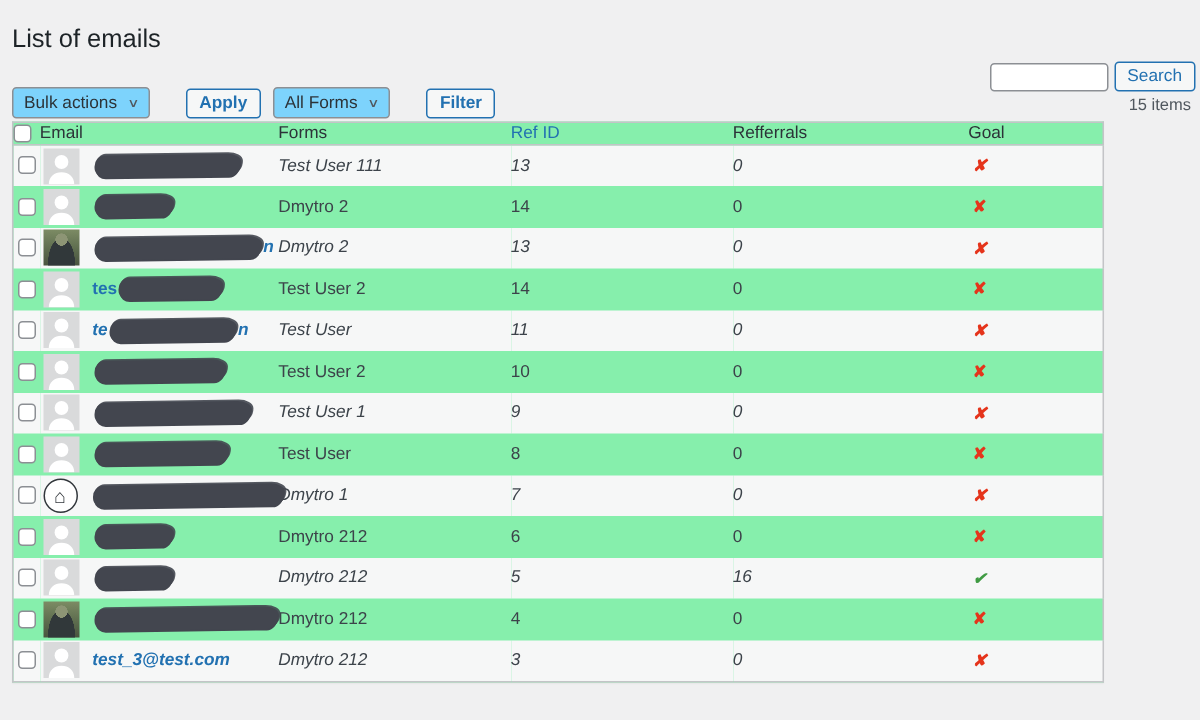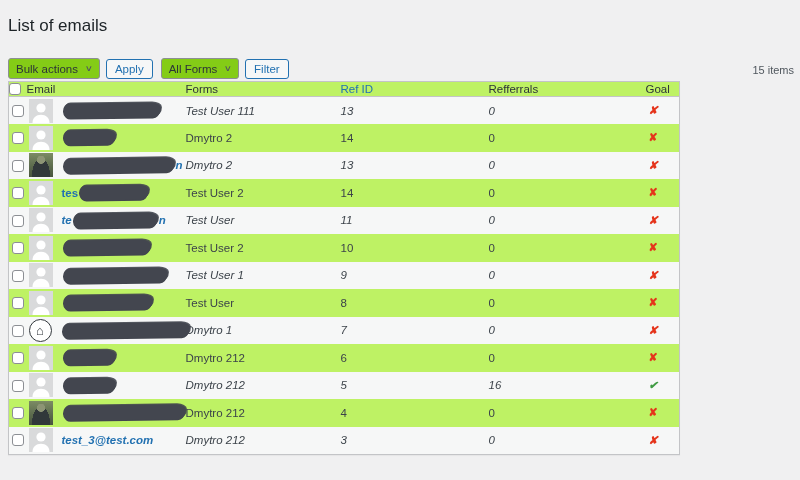--- a/index.html
+++ b/index.html
@@ -13,28 +13,28 @@
   .search-box { position:absolute; top:41px; right:3px; display:flex; align-items:center; gap:4px; }
   .search-input { width:79px; height:19px; border:1px solid #8c8f94; border-radius:3px; background:#fff;
                   font-family:"Liberation Sans",sans-serif; font-size:11px; padding:0 4px; color:#2c3338; }
   .btn { display:inline-flex; align-items:center; justify-content:center; height:20px; padding:0 8px;
          background:#f6f7f7; border:1px solid #2271b1; border-radius:3px; color:#2271b1;
          font-size:11.5px; cursor:pointer; white-space:nowrap; }
   .items-count { position:absolute; top:64px; right:6px; font-size:11px; color:#50575e; }
 
   
   .tablenav { position:absolute; left:8px; top:58px; display:flex; align-items:center; }
-  .select { display:inline-flex; align-items:center; height:21px; padding:0 7px; background:#84cc16;
+  .select { display:inline-flex; align-items:center; height:21px; padding:0 7px; background:#7dd3fc;
             border:1px solid #8c8f94; border-radius:3px; color:#2c3338; font-size:11.5px; cursor:pointer; }
   .select .caret { margin-left:8px; font-size:8px; color:#50575e; transform:scaleX(1.4); }
-  .gap6 { margin-left:6px; } .gap8 { margin-left:8px;justify-content:flex-end; }
+  .gap6 { margin-left:24px;font-weight:bold; } .gap8 { margin-left:8px;justify-content:flex-end; }
 
   
-  table.list { position:absolute; left:8px; top:81px; width:672px; border-collapse:collapse;
-               background:#bef264; border:1px solid #c3c4c7; box-shadow:0 1px 1px rgba(0,0,0,.04);
+  table.list { position:absolute; left:8px; top:81px; width:728px; border-collapse:collapse;
+               background:#86efac; border:1px solid #c3c4c7; box-shadow:0 1px 1px rgba(0,0,0,.04);
                table-layout:fixed; }
   table.list th { font-weight:400; font-size:11.5px; color:#2c3338; text-align:left; height:15px;
                   border-bottom:1px solid #c3c4c7; padding:0; vertical-align:middle; }
   table.list td { padding:0; height:27.5px; vertical-align:middle; font-size:11.5px; color:#3c434a; }
   tr.alt td { background:#f6f7f7;font-style:italic; }
   th.sortable a { color:#2271b1; text-decoration:none; }
 
   .checkbox { display:inline-block; width:12px; height:12px; border:1px solid #8c8f94; border-radius:3px;
               background:#fff; margin-left:3px; vertical-align:middle; cursor:pointer; }
 
@@ -65,20 +65,24 @@
   .pad-check { padding-left:3px; } 
   .hpad { padding-left:2px; }
 </style>
 </head>
 <body>
 
 <div id="screen">
 
   <h1 class="page-title">List of emails</h1>
 
+  <div class="search-box">
+    <input class="search-input" type="text" value="" style="">
+    <span class="btn">Search</span>
+  </div>
 
   <div class="tablenav">
     <span class="select">
       <span>Bulk actions</span>
       <span class="caret">∨</span>
     </span>
     <span class="btn gap6">Apply</span>
     <span class="select gap8">
       <span>All Forms</span>
       <span class="caret">∨</span>

